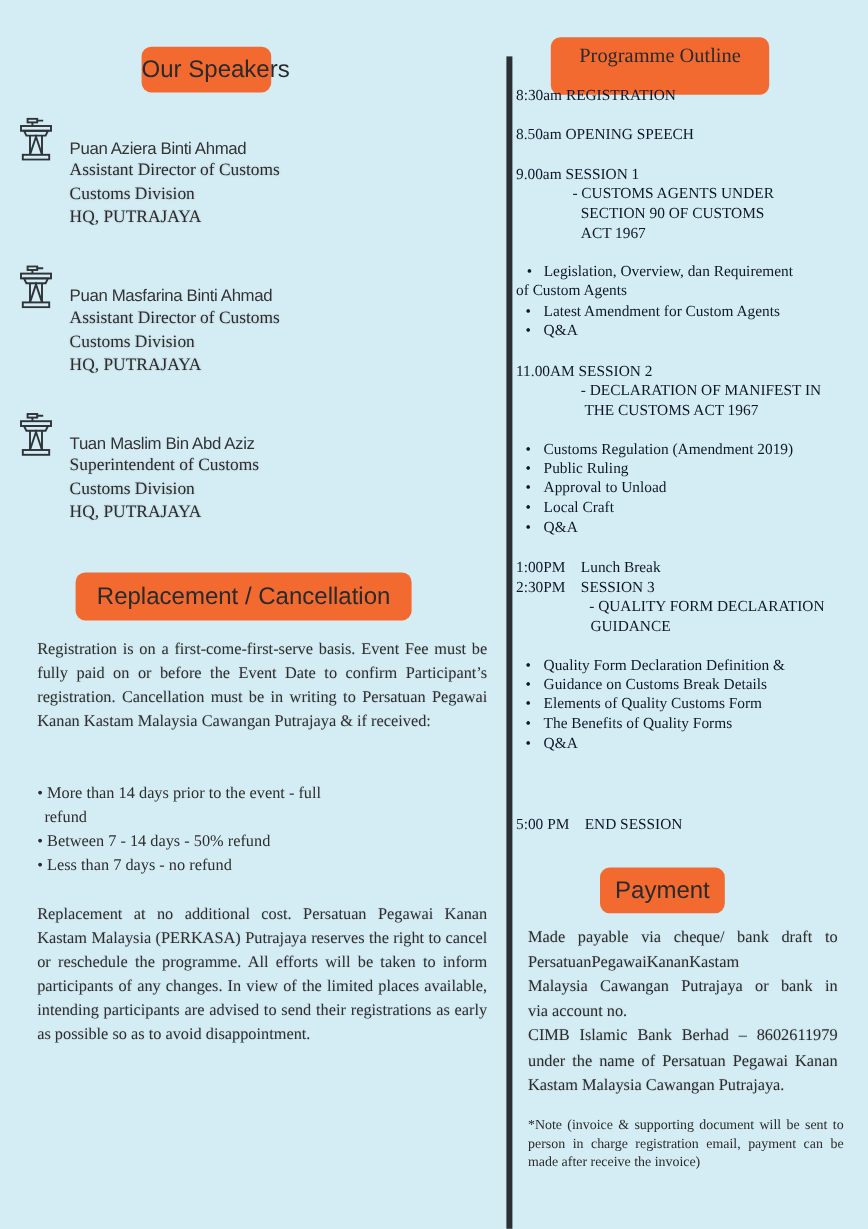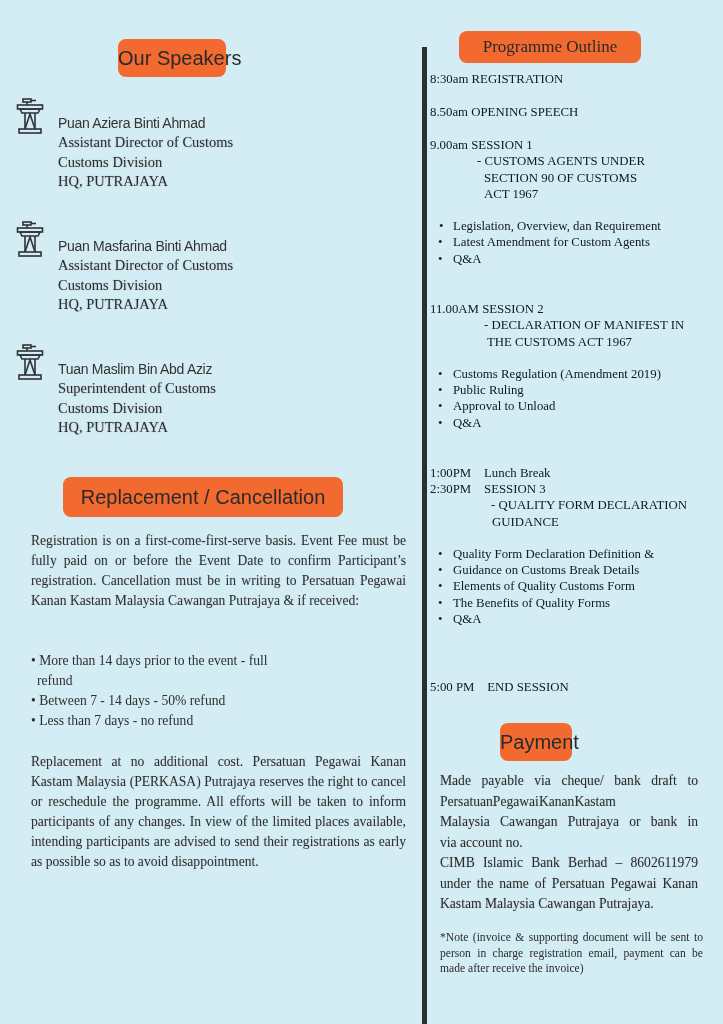--- a/index.html
+++ b/index.html
@@ -101,47 +101,49 @@
 
 <div class="refund" style="top:651px;">
   <div>• <span>More than 14 days prior to the event - full</span></div>
   <div style="padding-left:6px;">refund</div>
   <div>• <span>Between 7 - 14 days - 50% refund</span></div>
   <div>• <span>Less than 7 days - no refund</span></div>
 </div>
 
 <div class="para" style="top:752px;">Replacement at no additional cost. Persatuan Pegawai Kanan Kastam Malaysia (PERKASA) Putrajaya reserves the right to cancel or reschedule the programme. All efforts will be taken to inform participants of any changes. In view of the limited places available, intending participants are advised to send their registrations as early as possible so as to avoid disappointment.</div>
 
-<div class="pill" style="left:459px;top:31px;width:182px;height:32px;line-height:32px;font-size:17px;font-family:'Liberation Serif','DejaVu Serif',serif;">Programme Outline</div>
+<div class="pill" style="left:459px;top:31px;width:182px;height:48px;line-height:32px;font-size:17px;font-family:'Liberation Serif','DejaVu Serif',serif;">Programme Outline</div>
 
 <div class="prog" style="top:71px;">8:30am  REGISTRATION</div>
 <div class="prog" style="top:104px;text-align:right;">8.50am  OPENING SPEECH</div>
 
 <div class="prog" style="top:137px;">
   <div>9.00am SESSION 1</div>
   <div class="sub">- CUSTOMS AGENTS UNDER</div>
   <div class="sub2"> SECTION 90 OF CUSTOMS</div>
   <div class="sub2"> ACT 1967</div>
   <div style="height:16px"></div>
   <div style="padding-left:9px;">•&nbsp;&nbsp;&nbsp;<span>Legislation, Overview, dan Requirement</span></div>
+  <div>of Custom Agents</div>
   <ul>
     <li>Latest Amendment for Custom Agents</li>
     <li>Q&amp;A</li>
   </ul>
 </div>
 
 <div class="prog" style="top:301px;">
   <div>11.00AM  SESSION 2</div>
   <div class="sub" style="padding-left:54px;">- DECLARATION OF MANIFEST IN</div>
   <div class="sub" style="padding-left:57px;"> THE CUSTOMS ACT 1967</div>
   <div style="height:16px"></div>
   <ul>
     <li>Customs Regulation (Amendment 2019)</li>
     <li>Public Ruling</li>
     <li>Approval to Unload</li>
+    <li>Local Craft</li>
     <li>Q&amp;A</li>
   </ul>
 </div>
 
 <div class="prog" style="top:465px;white-space:pre;">1:00PM    Lunch Break</div>
 
 <div class="prog" style="top:481px;">
   <div style="white-space:pre;">2:30PM    SESSION 3</div>
   <div class="sub" style="padding-left:61px;">- QUALITY FORM DECLARATION</div>
   <div class="sub" style="padding-left:62px;"> GUIDANCE</div>
@@ -150,21 +152,21 @@
     <li>Quality Form Declaration Definition &amp;</li>
     <li>Guidance on Customs Break Details</li>
     <li>Elements of Quality Customs Form</li>
     <li>The Benefits of Quality Forms</li>
     <li>Q&amp;A</li>
   </ul>
 </div>
 
 <div class="prog" style="top:679px;white-space:pre;">5:00 PM    END SESSION</div>
 
-<div class="pill" style="left:500px;top:723px;width:72px;height:38px;line-height:38px;font-size:20px;">Payment</div>
+<div class="pill" style="left:500px;top:723px;width:104px;height:38px;line-height:38px;font-size:20px;">Payment</div>
 
 <div class="pay" style="top:771px;text-align:left;">
   <div style="text-align:justify;text-align-last:justify;">Made payable via cheque/ bank draft to</div>
   <div>PersatuanPegawaiKananKastam</div>
   <div style="text-align:justify;text-align-last:justify;">Malaysia Cawangan Putrajaya or bank in</div>
   <div>via account no.</div>
   <div style="text-align:justify;">CIMB Islamic Bank Berhad – 8602611979 under the name of Persatuan Pegawai Kanan Kastam Malaysia Cawangan Putrajaya.</div>
 </div>
 
 <div class="note" style="top:930px;">*Note (invoice &amp; supporting document will be sent to person in charge registration email, payment can be made after receive the invoice)</div>

